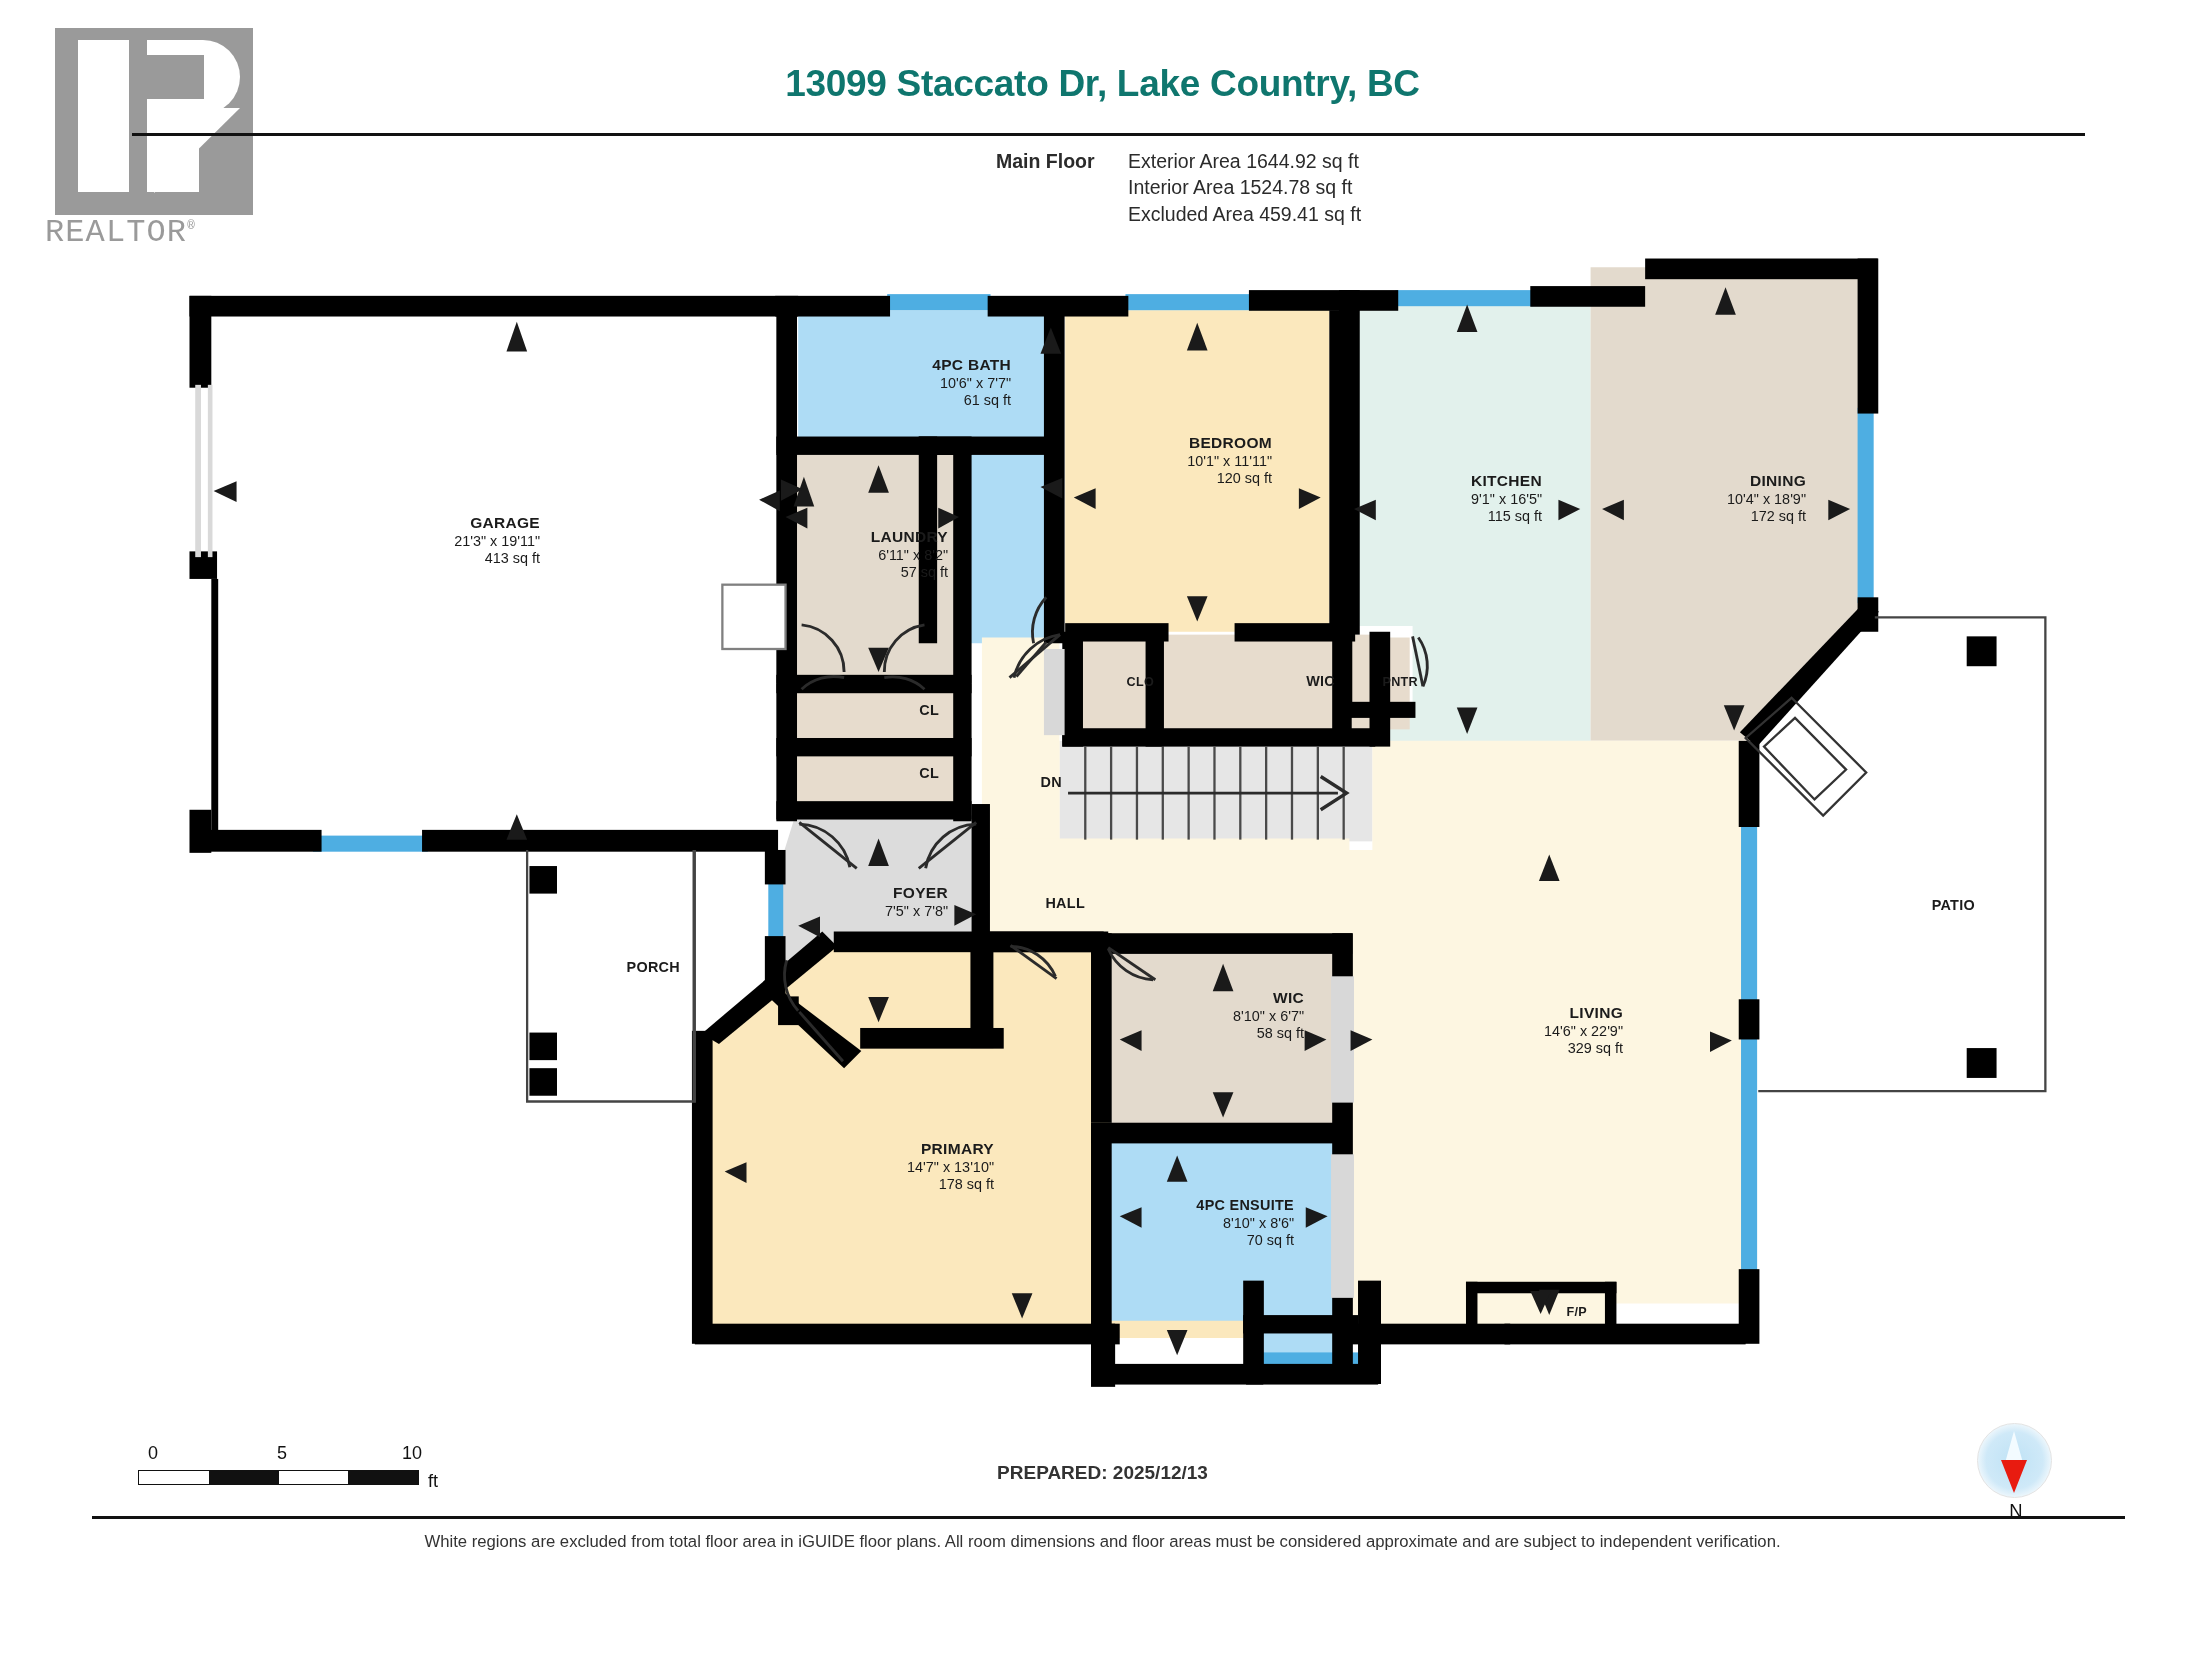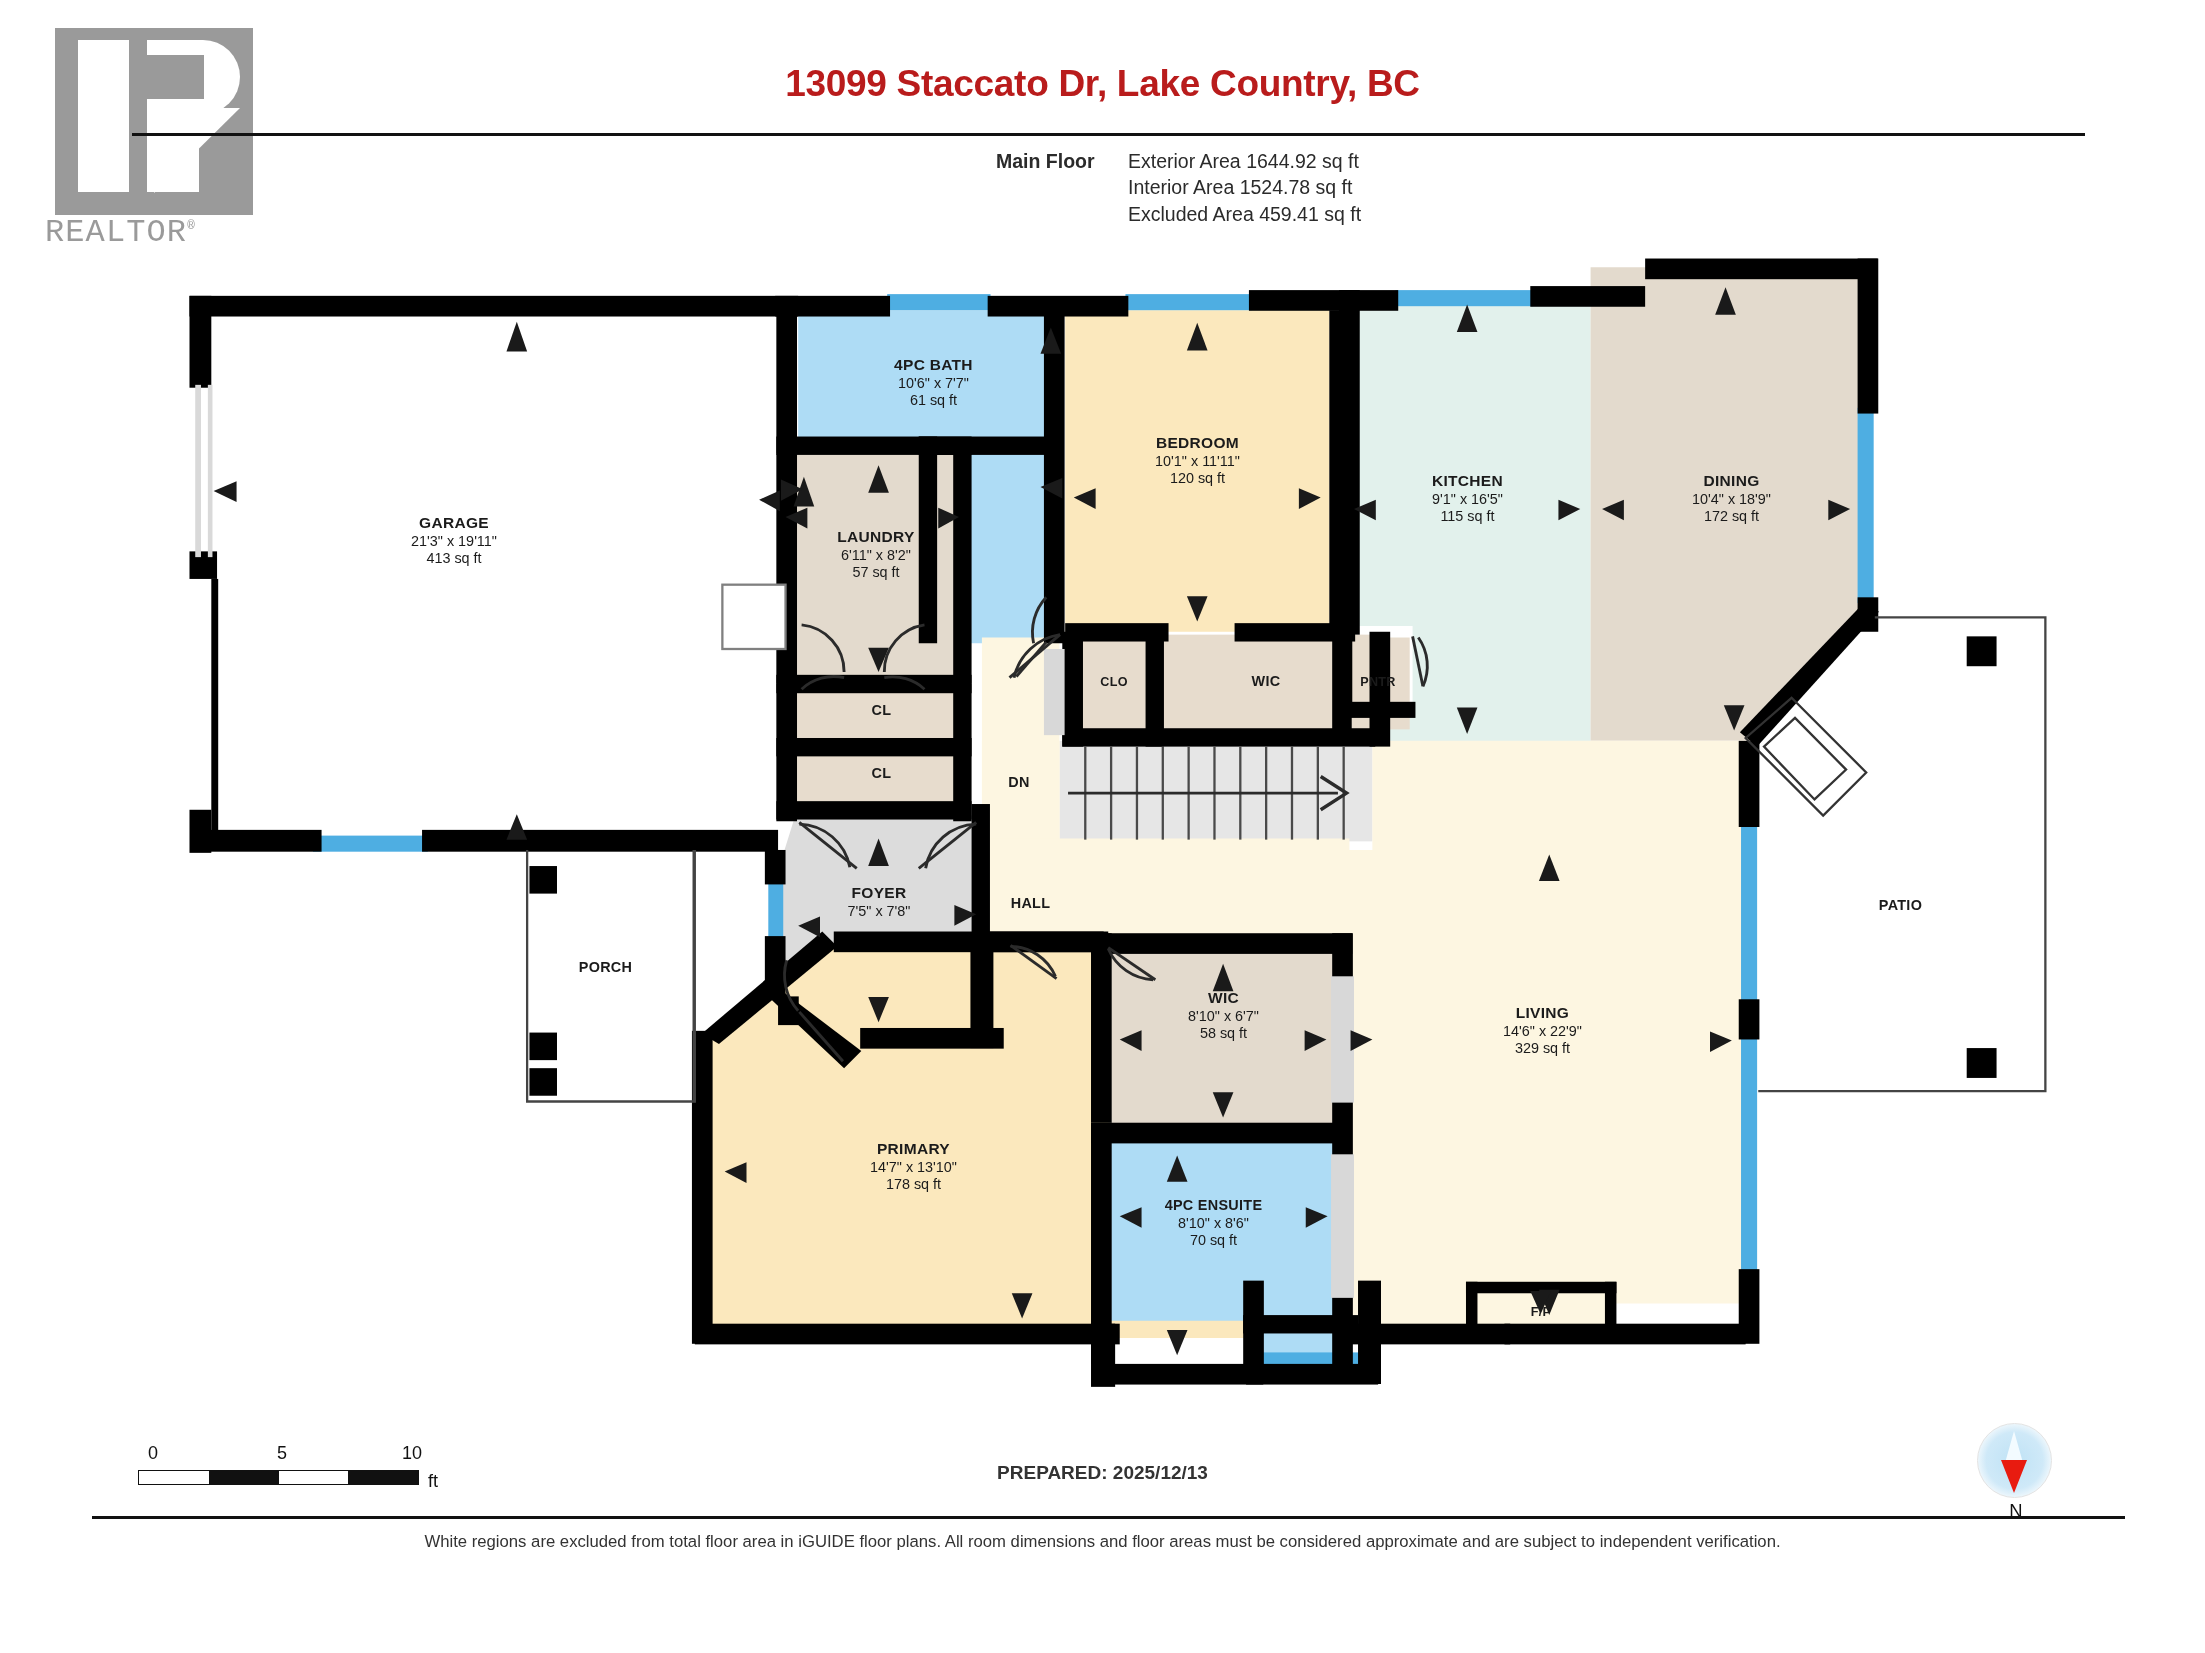--- a/index.html
+++ b/index.html
@@ -65,21 +65,21 @@
   }
   #realtor-word sup { font-size: 12.6px; }
 
   #title {
     position: absolute;
     left: 0; top: 63px;
     width: 2205px;
     text-align: center;
     font-size: 37px;
     font-weight: bold;
-    color: #b91c1c;
+    color: #0f766e;
     letter-spacing: -0.3px;
   }
   #title-rule {
     position: absolute;
     left: 132px; top: 133px;
     width: 1953px; height: 2.9px;
     background: #111;
   }
 
   #area-block {
@@ -99,21 +99,21 @@
   }
 
   
   #plan {
     position: absolute;
     left: 0; top: 0;
     width: 2205px; height: 1654px;
   }
   .lbl {
     position: absolute;
-    text-align: center;
+    text-align: right;
     color: #1b1b1b;
     font-family: "Liberation Sans", sans-serif;
     line-height: 1.22;
     white-space: nowrap;
     pointer-events: none;
   }
   .lbl .nm { font-weight: bold; font-size: 15.5px; letter-spacing: 0.3px; }
   .lbl .dim { font-size: 14.4px; }
   .lbl .sf  { font-size: 14.4px; }
   .lbl.small .nm { font-size: 14.4px; }

